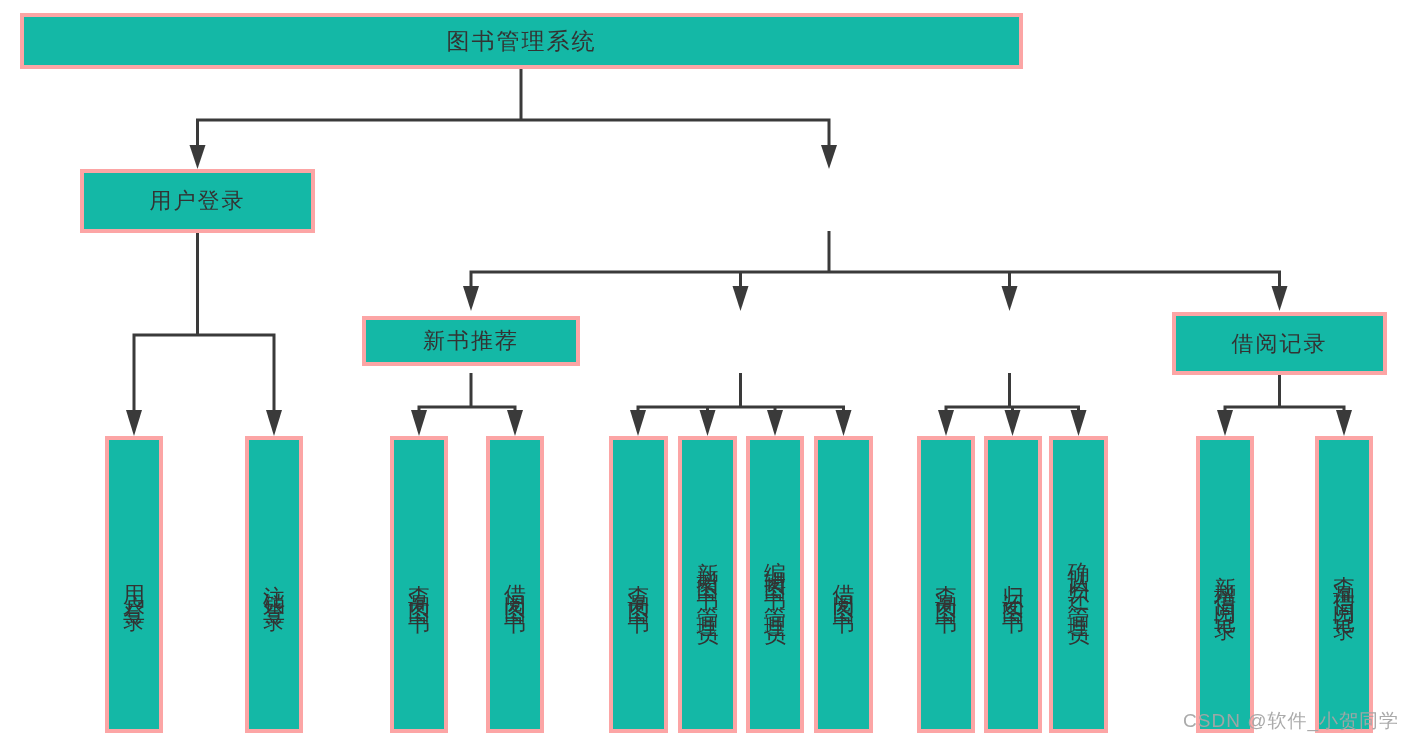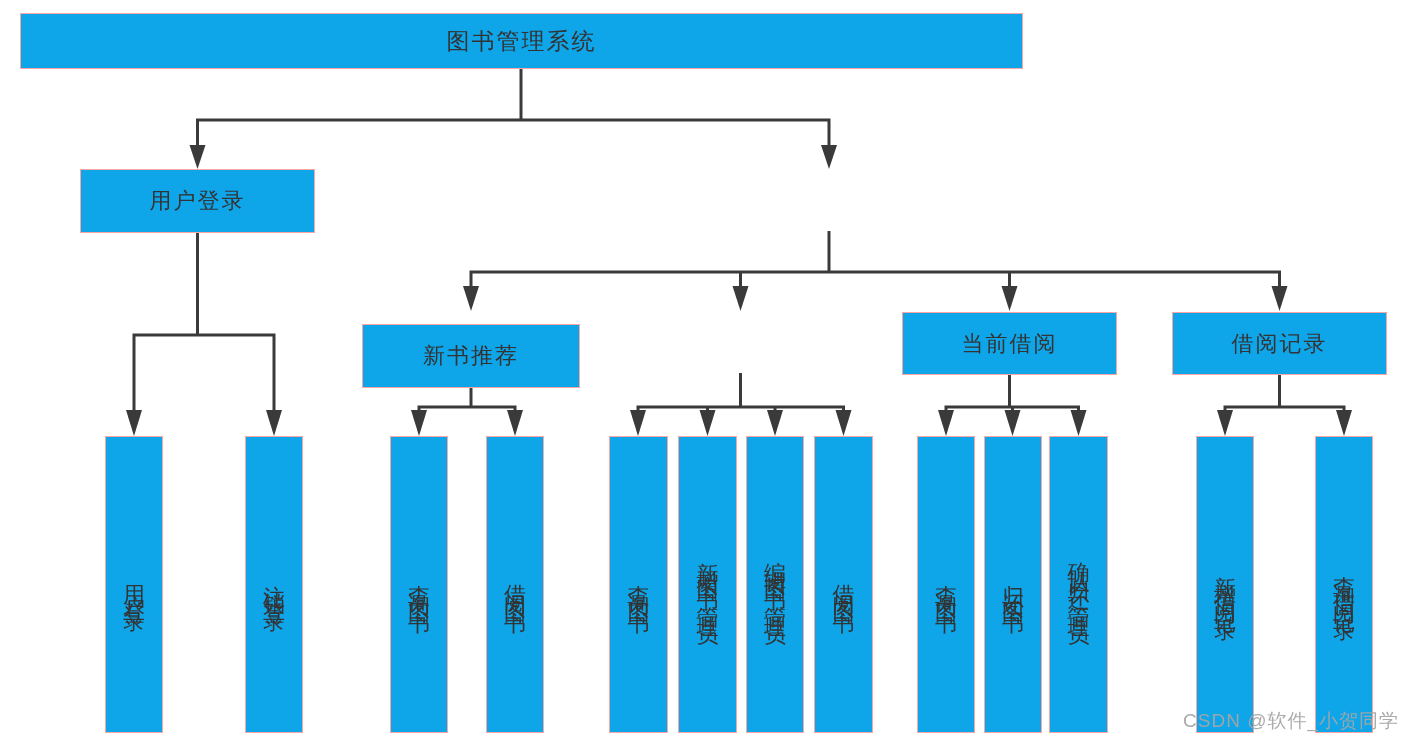--- a/index.html
+++ b/index.html
@@ -8,22 +8,22 @@
     width:1405px;height:747px;
     background:#ffffff;
     overflow:hidden;
     font-family:"Liberation Sans","DejaVu Sans",sans-serif;
     color:#333333;
   }
   #connectors{position:absolute;left:0;top:0;}
   .box{
     position:absolute;
     box-sizing:border-box;
-    border:1px solid #fca5a5;
-    background:#0ea5e9;
+    border:4px solid #fca5a5;
+    background:#14b8a6;
     display:flex;
     align-items:center;
     justify-content:center;
     color:#333333;
   }
   .hlabel{font-size:22px;letter-spacing:2px;white-space:nowrap;}
   .root .hlabel{font-size:23px;}
   .leaf span{
     writing-mode:vertical-rl;
     text-orientation:mixed;
@@ -108,25 +108,22 @@
   </svg>
 
   <div class="box root" style="left:20px;top:13px;width:1003px;height:56px;">
     <span class="hlabel">图书管理系统</span>
   </div>
 
   <div class="box" style="left:80px;top:169px;width:235px;height:64px;">
     <span class="hlabel">用户登录</span>
   </div>
 
-  <div class="box" style="left:362px;top:324px;width:218px;height:64px;">
+  <div class="box" style="left:362px;top:316px;width:218px;height:50px;">
     <span class="hlabel">新书推荐</span>
-  </div>
-  <div class="box" style="left:902px;top:312px;width:215px;height:63px;">
-    <span class="hlabel">当前借阅</span>
   </div>
   <div class="box" style="left:1172px;top:312px;width:215px;height:63px;">
     <span class="hlabel">借阅记录</span>
   </div>
 
   <div class="box leaf" style="left:105px;top:436px;width:58px;height:297px;">
     <span>用户登录</span>
   </div>
   <div class="box leaf" style="left:245px;top:436px;width:58px;height:297px;">
     <span>注销登录</span>

